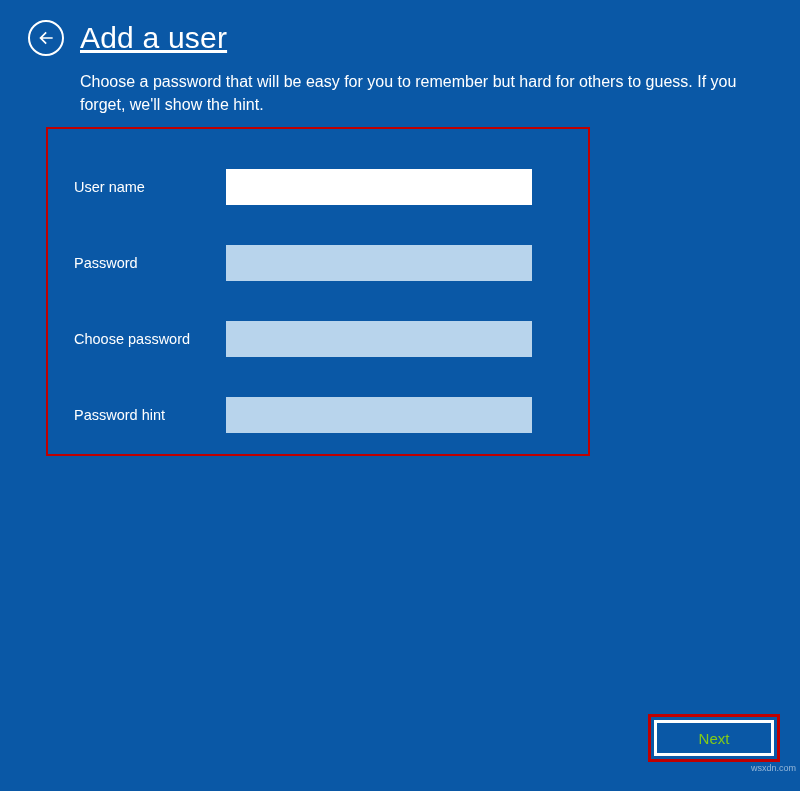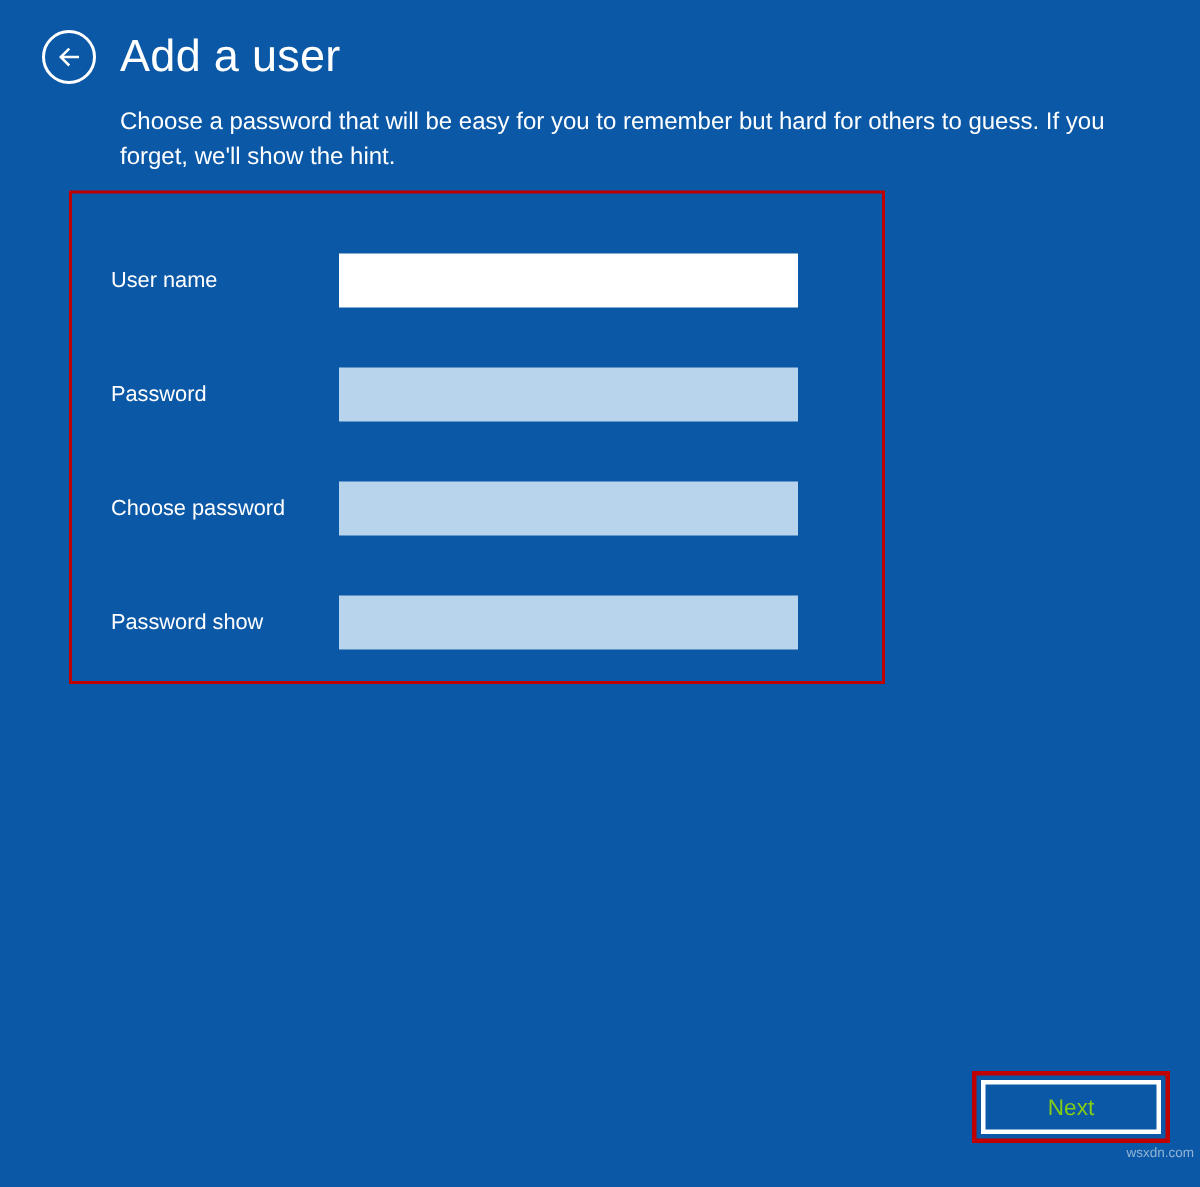--- a/index.html
+++ b/index.html
@@ -13,20 +13,21 @@
       background: #0a58a6;
       font-family: "Segoe UI", Arial, sans-serif;
       color: #ffffff;
       position: relative;
       overflow: hidden;
     }
     .header {
       display: flex;
       align-items: center;
       padding: 20px 28px 0 28px;
+      text-decoration: underline;
     }
     .back-btn {
       width: 36px;
       height: 36px;
       border: 2px solid #ffffff;
       border-radius: 50%;
       display: flex;
       align-items: center;
       justify-content: center;
       cursor: pointer;
@@ -153,21 +154,21 @@
     <div class="field-label">Password</div>
     <input type="password" class="txt disabled" value="" style="">
   </div>
 
   <div class="field-row">
     <div class="field-label">Choose password</div>
     <input type="password" class="txt disabled" value="" style="">
   </div>
 
   <div class="field-row" style="margin-bottom:0;">
-    <div class="field-label">Password show</div>
+    <div class="field-label">Password hint</div>
     <input type="text" class="txt disabled" value="" style="">
   </div>
 
 </div>
 
 <div class="buttons">
   <span class="highlight-next">
     <button class="btn primary">Next</button>
   </span>
 </div>

